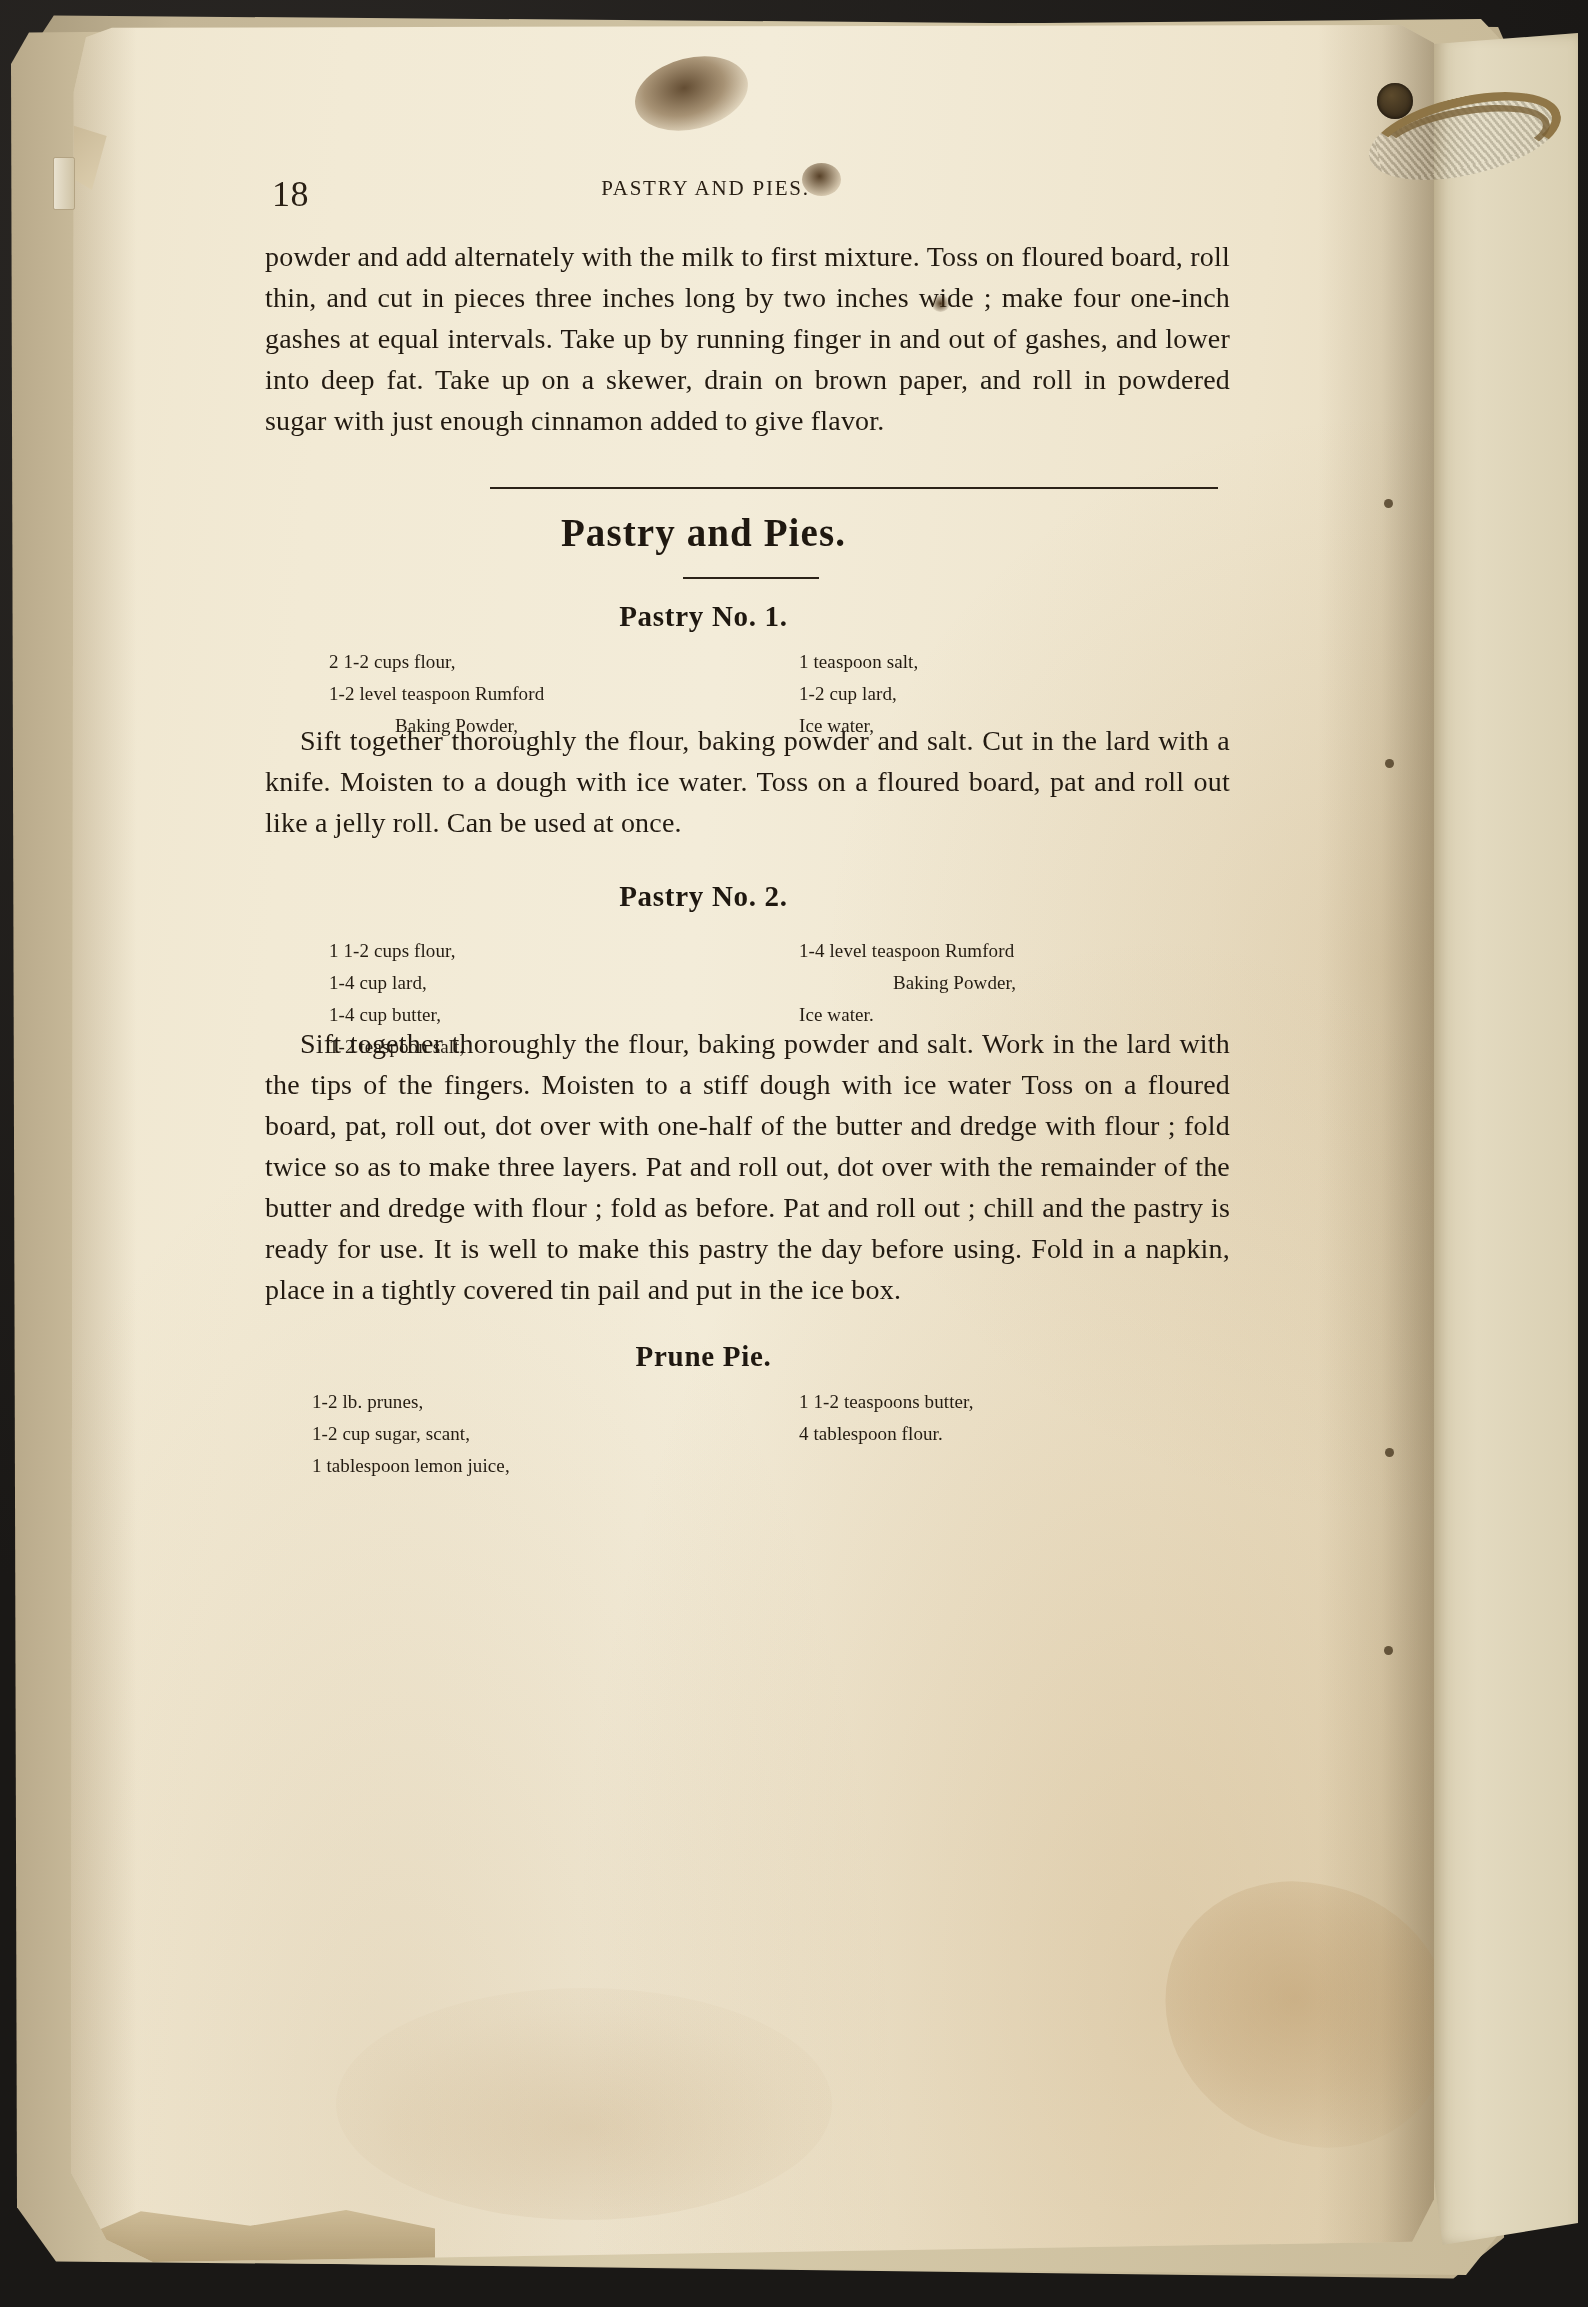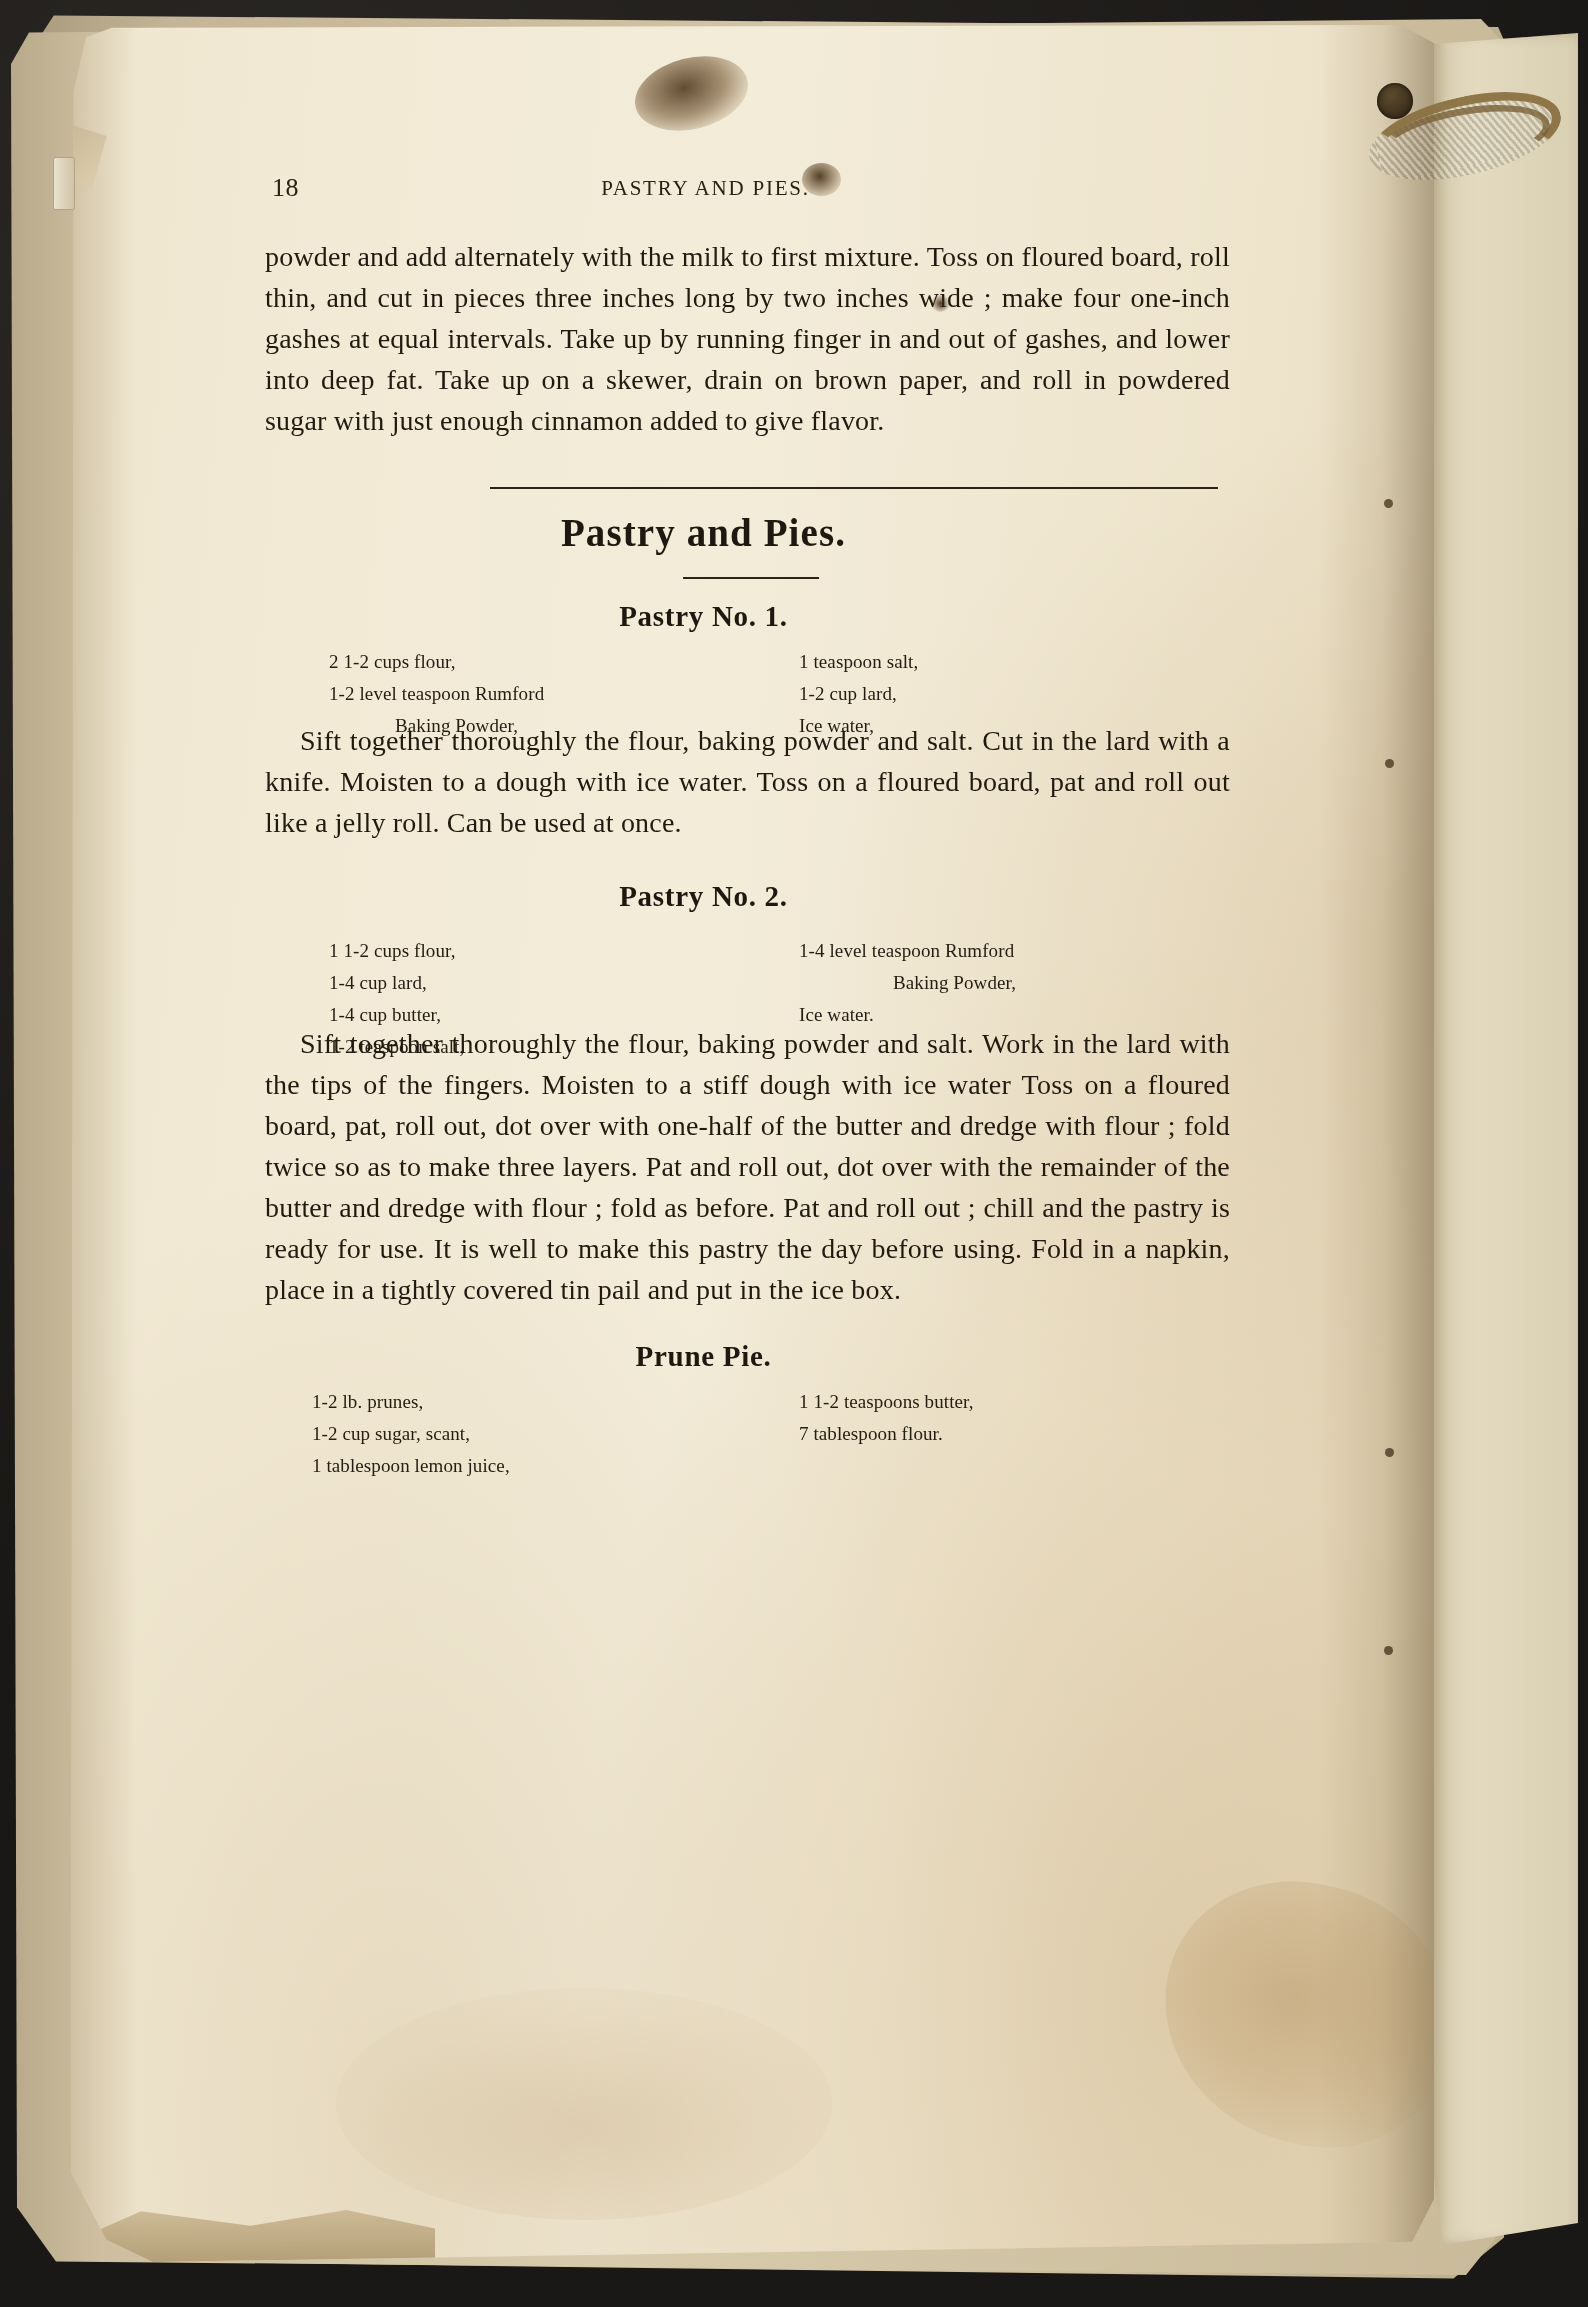--- a/index.html
+++ b/index.html
@@ -145,21 +145,21 @@
     color: #241c12;
   }
   .header-row {
     position: absolute;
     left: 0; top: 148px;
     width: 100%;
   }
   .folio {
     position: absolute;
     left: 201px; top: 0;
-    font-size: 26px;
+    font-size: 36px;
     letter-spacing: 0.6px;
     color: #2a2015;
   }
   .running-head {
     position: absolute;
     left: 0; top: 3.3px;
     width: 100%;
     text-align: center;
     font-size: 21px;
     letter-spacing: 1.8px;
@@ -360,21 +360,21 @@
     <div class="body-block para2"><span class="ind-first"></span><span>Sift together thoroughly the flour, baking powder and salt. Work in the lard with the tips of the fingers.   Moisten to a stiff dough with ice water     Toss on a floured board, pat, roll out, dot over with one-half of the butter and dredge with flour ; fold twice so as to make three layers.   Pat and roll out, dot over with the remainder of the butter and dredge with flour ; fold as before.   Pat and roll out ; chill and the pastry is ready for use.   It is well to make this pastry the day before using. Fold in a napkin, place in a tightly covered tin pail and put in the ice box.</span></div>
 
     <div class="sub-title st3">Prune Pie.</div>
     <div class="ing ing3-l">
       <span>1-2 lb. prunes,</span><br>
       <span>1-2 cup sugar, scant,</span><br>
       <span>1 tablespoon lemon juice,</span>
     </div>
     <div class="ing ing3-r">
       <span>1 1-2 teaspoons butter,</span><br>
-      <span>7 tablespoon flour.</span>
+      <span>4 tablespoon flour.</span>
     </div>
 
   </div>
 
   <div class="blot-big"></div>
   <div class="blot-mid"></div>
   <div class="blot-sm1"></div>
   <div class="big-wash"></div>
   <div class="wash2"></div>
   <div class="hole-dot" style="left:1313px; top:474px;"></div>

